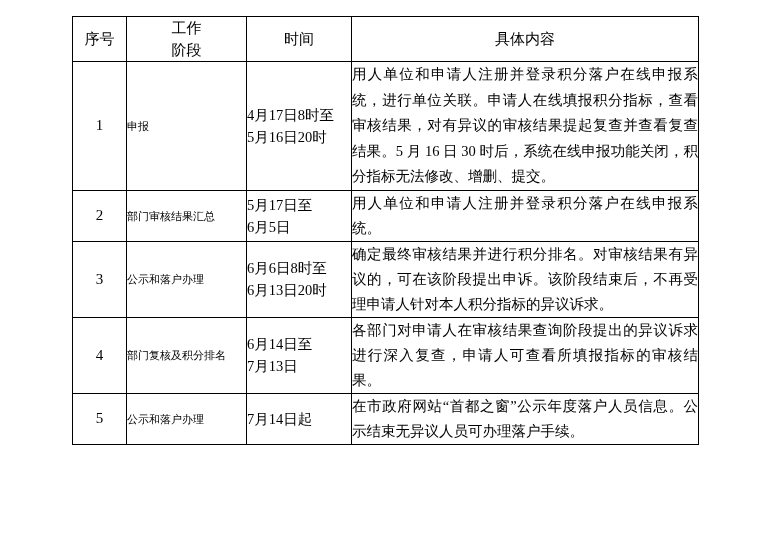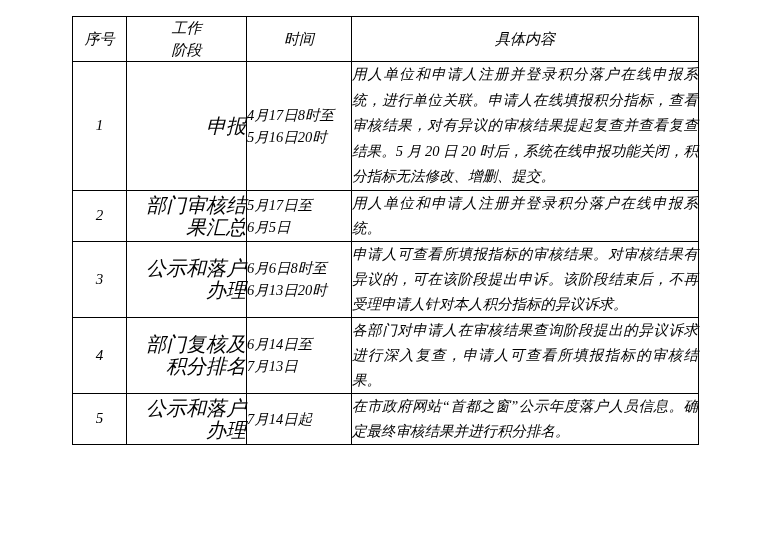--- a/index.html
+++ b/index.html
@@ -12,21 +12,20 @@
     height: 555px;
     font-family: "Liberation Serif", "DejaVu Serif", serif;
     color: #000000;
     overflow: hidden;
   }
   .page {
     position: relative;
     width: 770px;
     height: 555px;
     box-sizing: border-box;
-    font-style: italic;
   }
   table.schedule {
     position: absolute;
     left: 72px;
     top: 16px;
     width: 626px;
     border-collapse: collapse;
     table-layout: fixed;
   }
   table.schedule td, table.schedule th {
@@ -47,22 +46,22 @@
     padding: 8px 2px;
   }
   .hdr-two-line {
     display: block;
   }
   td.seq {
     text-align: center;
     font-size: 15px;
   }
   td.stage {
-    text-align: right;
-    font-size: 20px;
+    text-align: left;
+    font-size: 11px;
     padding: 6px 4px;
     line-height: 22px;
   }
   td.time {
     font-size: 14.5px;
     padding: 6px 4px;
     line-height: 22px;
   }
   td.content {
     text-align: left;
@@ -98,52 +97,52 @@
       </tr>
     </thead>
     <tbody>
       <tr class="r1">
         <td class="seq">1</td>
         <td class="stage">申报</td>
         <td class="time">
           <span class="tline">4月17日8时至</span>
           <span class="tline">5月16日20时</span>
         </td>
-        <td class="content">用人单位和申请人注册并登录积分落户在线申报系统，进行单位关联。申请人在线填报积分指标，查看审核结果，对有异议的审核结果提起复查并查看复查结果。5 月 20 日 20 时后，系统在线申报功能关闭，积分指标无法修改、增删、提交。</td>
+        <td class="content">用人单位和申请人注册并登录积分落户在线申报系统，进行单位关联。申请人在线填报积分指标，查看审核结果，对有异议的审核结果提起复查并查看复查结果。5 月 16 日 30 时后，系统在线申报功能关闭，积分指标无法修改、增删、提交。</td>
       </tr>
       <tr>
         <td class="seq">2</td>
         <td class="stage">部门审核结果汇总</td>
         <td class="time">
           <span class="tline">5月17日至</span>
           <span class="tline">6月5日</span>
         </td>
         <td class="content">用人单位和申请人注册并登录积分落户在线申报系统。</td>
       </tr>
       <tr>
         <td class="seq">3</td>
         <td class="stage">公示和落户办理</td>
         <td class="time">
           <span class="tline">6月6日8时至</span>
           <span class="tline">6月13日20时</span>
         </td>
-        <td class="content">申请人可查看所填报指标的审核结果。对审核结果有异议的，可在该阶段提出申诉。该阶段结束后，不再受理申请人针对本人积分指标的异议诉求。</td>
+        <td class="content">确定最终审核结果并进行积分排名。对审核结果有异议的，可在该阶段提出申诉。该阶段结束后，不再受理申请人针对本人积分指标的异议诉求。</td>
       </tr>
       <tr>
         <td class="seq">4</td>
         <td class="stage">部门复核及积分排名</td>
         <td class="time">
           <span class="tline">6月14日至</span>
           <span class="tline">7月13日</span>
         </td>
         <td class="content">各部门对申请人在审核结果查询阶段提出的异议诉求进行深入复查，申请人可查看所填报指标的审核结果。</td>
       </tr>
       <tr>
         <td class="seq">5</td>
         <td class="stage">公示和落户办理</td>
         <td class="time">
           <span class="tline">7月14日起</span>
         </td>
-        <td class="content">在市政府网站“首都之窗”公示年度落户人员信息。确定最终审核结果并进行积分排名。</td>
+        <td class="content">在市政府网站“首都之窗”公示年度落户人员信息。公示结束无异议人员可办理落户手续。</td>
       </tr>
     </tbody>
   </table>
 </div>
 
 </body></html>

